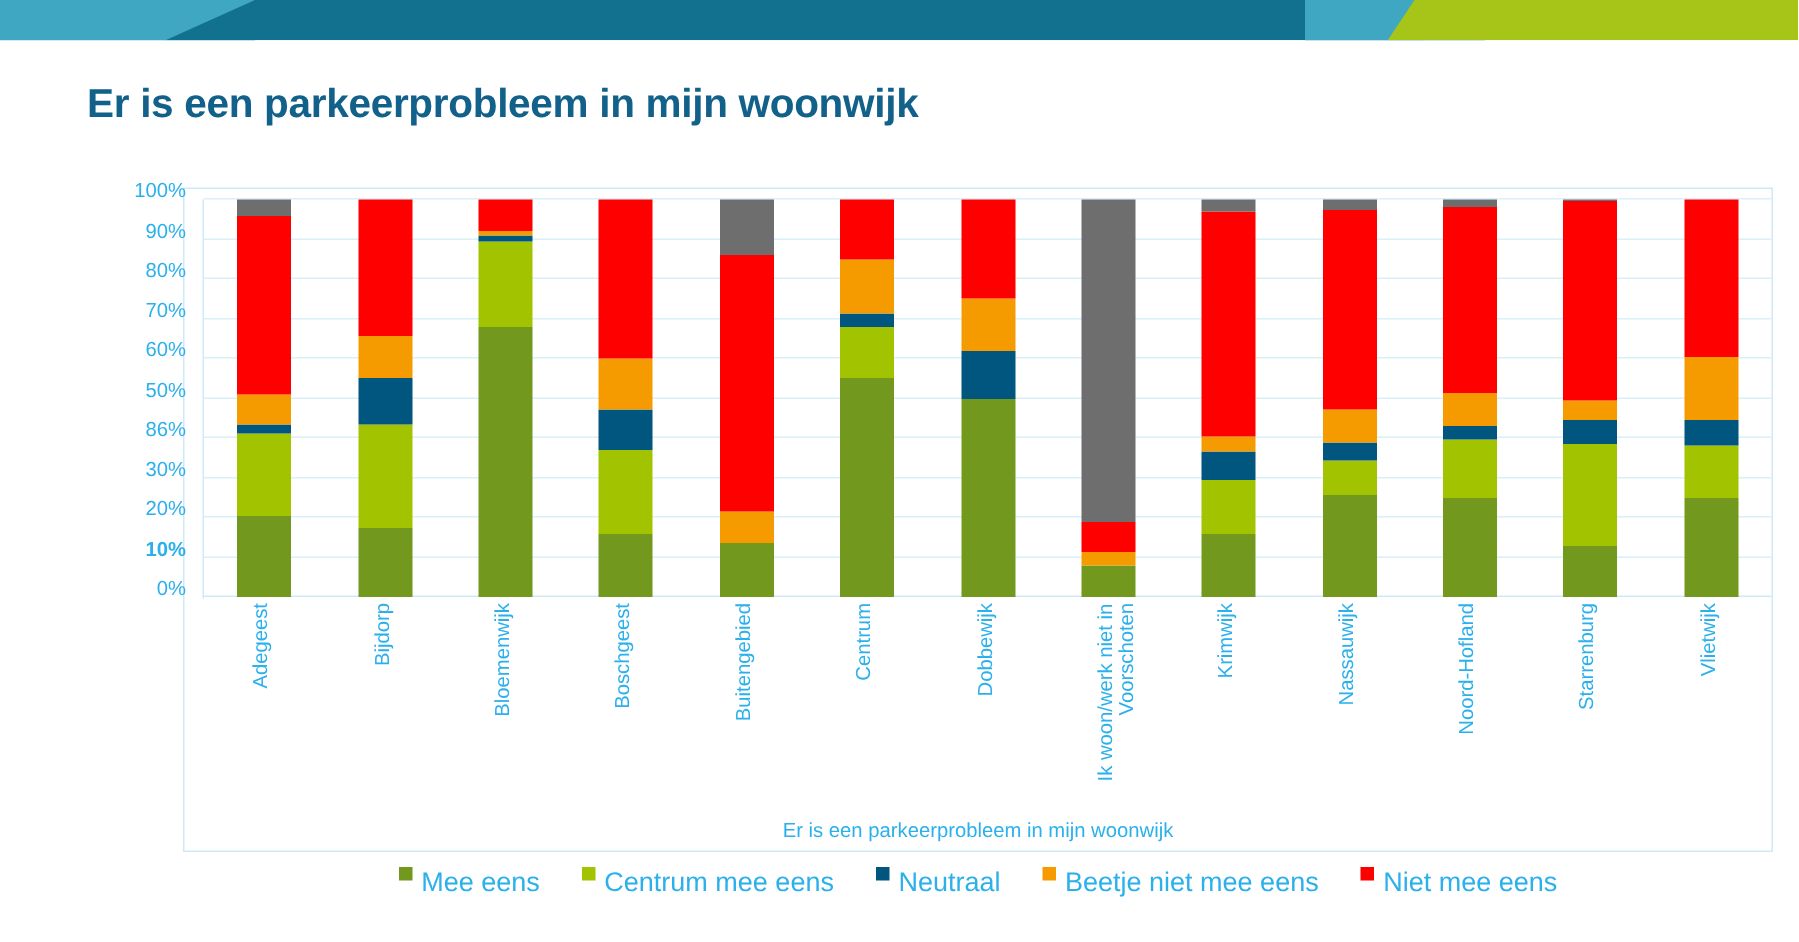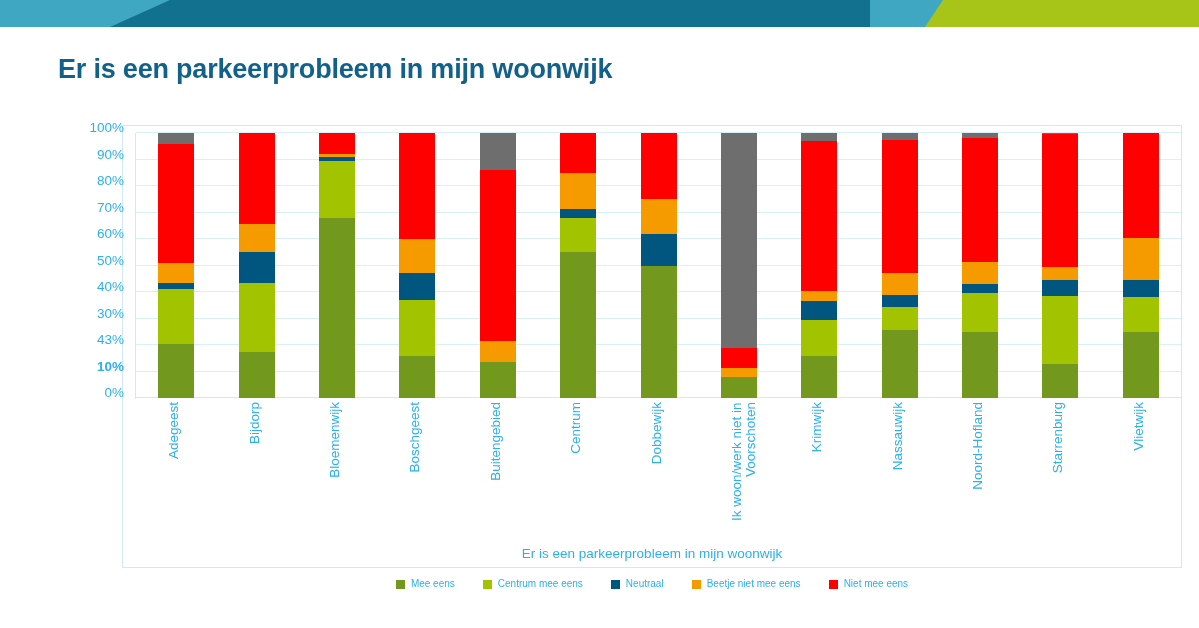--- a/index.html
+++ b/index.html
@@ -161,23 +161,23 @@
     position: absolute;
     left: 122px; top: 578px;
     width: 1060px;
     display: flex;
     justify-content: center;
     align-items: center;
     gap: 28px;
   }
   .legend-item {
     display: flex;
-    align-items: flex-end;
+    align-items: flex-start;
     gap: 6px;
-    font-size: 10px;
+    font-size: 18px;
     color: #2BB0EC;
     white-space: nowrap;
   }
   .legend-swatch {
     width: 9px; height: 9px;
     display: inline-block;
     flex: 0 0 auto;
   }
 </style>
 </head>
@@ -190,23 +190,23 @@
   <div class="band band-green"></div>
 </div>
 
 <div id="page-title">Er is een parkeerprobleem in mijn woonwijk</div>
 
 <div id="chart-frame"></div>
 <div id="axis-spine"></div>
 <div id="y-axis">
     <div class="ylabel" style="bottom: -9px; top: auto;">0%</div>
     <div class="ylabel" style="bottom: 17.5px; top: auto; font-weight: bold;">10%</div>
-    <div class="ylabel" style="bottom: 44px; top: auto;">43%</div>
+    <div class="ylabel" style="bottom: 44px; top: auto;">20%</div>
     <div class="ylabel" style="bottom: 70.5px; top: auto;">30%</div>
-    <div class="ylabel" style="bottom: 97px; top: auto;">40%</div>
+    <div class="ylabel" style="bottom: 97px; top: auto;">86%</div>
     <div class="ylabel" style="bottom: 123.5px; top: auto;">50%</div>
     <div class="ylabel" style="bottom: 150px; top: auto;">60%</div>
     <div class="ylabel" style="bottom: 176.5px; top: auto;">70%</div>
     <div class="ylabel" style="bottom: 203px; top: auto;">80%</div>
     <div class="ylabel" style="bottom: 229.5px; top: auto; margin-top: 25px;">90%</div>
     <div class="ylabel" style="bottom: 256px; top: auto; margin-left: 32px;">100%</div>
   </div>
 <div id="plot-area">
     <div class="gridline zero" style="bottom: 0px;"></div>
     <div class="gridline" style="bottom: 26.5px;"></div>

